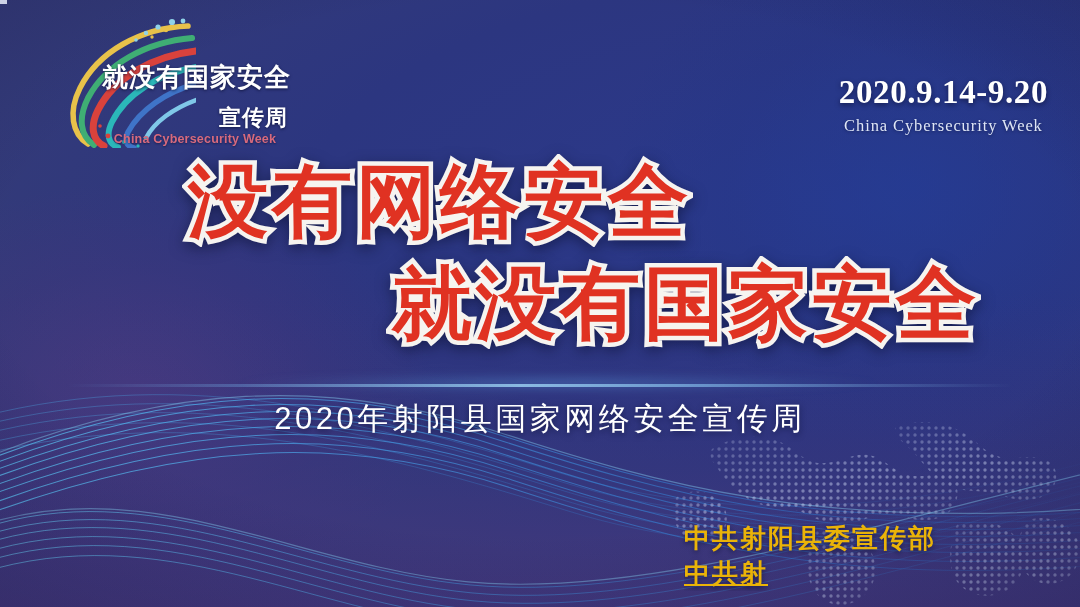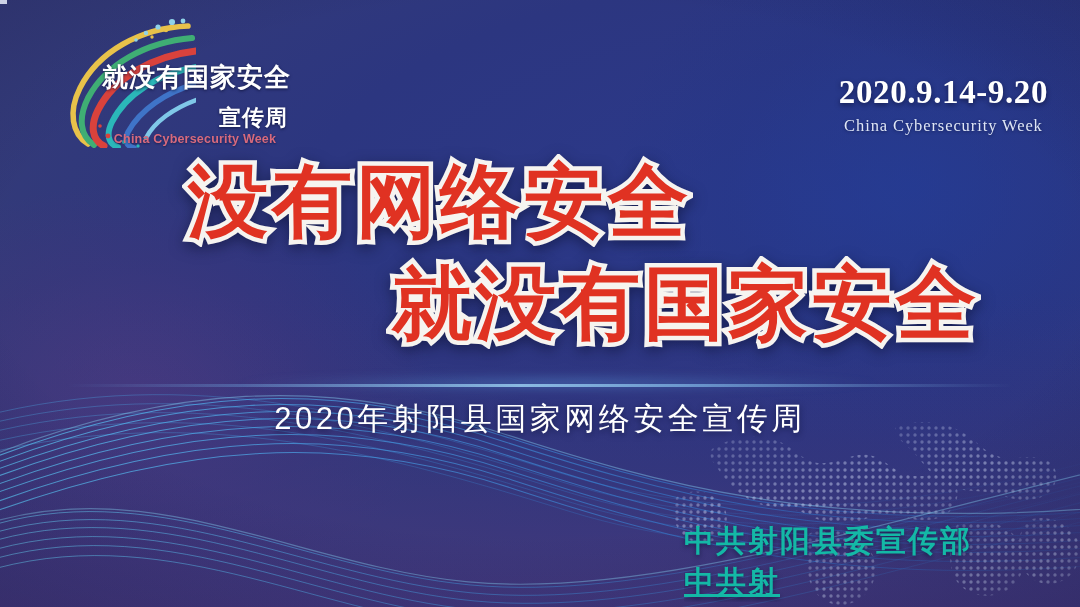--- a/index.html
+++ b/index.html
@@ -101,21 +101,21 @@
   
   .subtitle{
     position:absolute;left:0;top:398px;width:100%;text-align:center;
     font-size:31px;font-weight:400;color:#ffffff;letter-spacing:3.5px;
     text-shadow:0 2px 6px rgba(8,12,44,.62);white-space:nowrap;
   }
 
   
   .credits{position:absolute;left:684px;top:521px;}
   .credit-line{
-    font-size:30px;font-weight:700;color:#14b8a6;letter-spacing:2px;line-height:1.35;
+    font-size:26px;font-weight:700;color:#eab308;letter-spacing:2px;line-height:1.35;
     text-shadow:0 2px 5px rgba(8,12,44,.55);white-space:nowrap;
   }
   .credit-line.partial{overflow:hidden;text-decoration:underline;}
 </style>
 </head>
 <body>
 
 <div class="stage">
 
   <div class="bg-base"></div>

